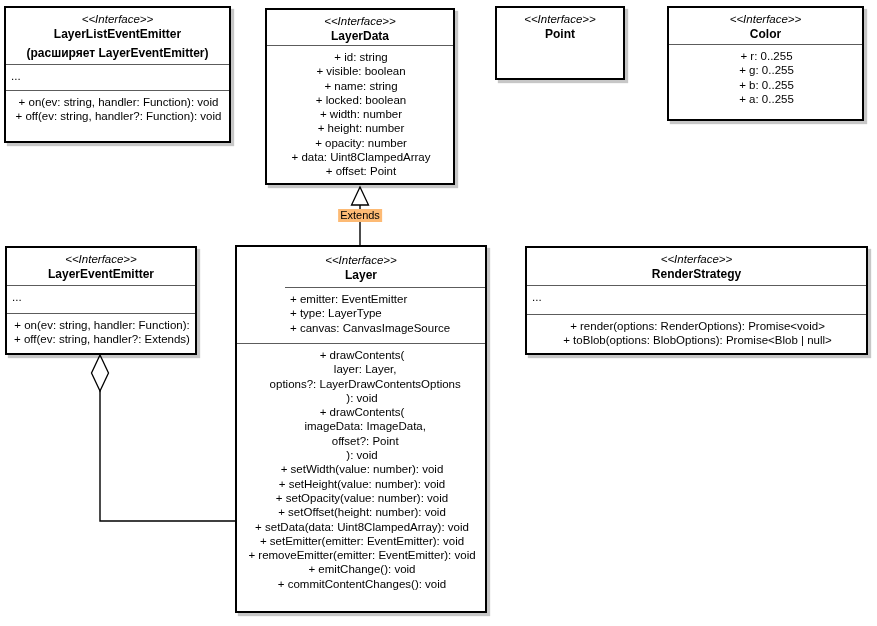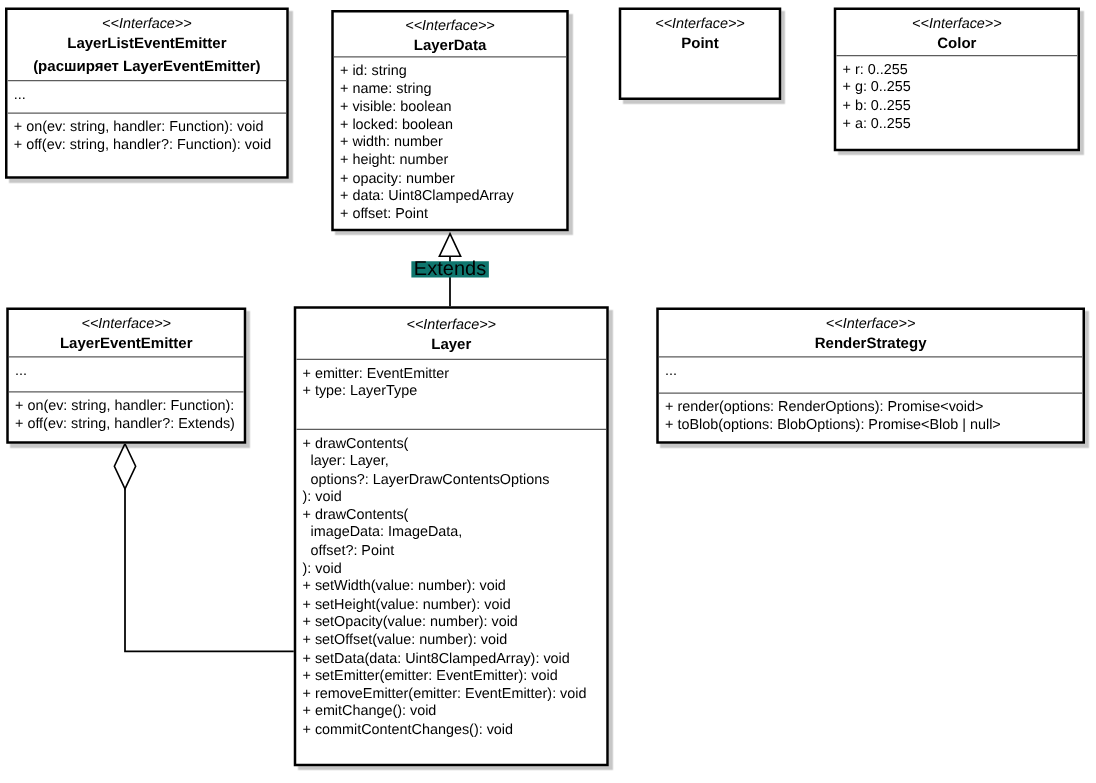--- a/index.html
+++ b/index.html
@@ -36,31 +36,31 @@
   }
   .stereotype { font-style: italic; font-size: 11.5px; line-height: 13px; }
   .cls-name   { font-weight: bold;  font-size: 12px;   line-height: 14px; margin-top: 1px; }
   .cls-sub    { font-weight: bold;  font-size: 12px;   line-height: 14px; margin-top: 5px; }
   .section {
     box-sizing: border-box;
     border-top: 1px solid #5c5c5c;
     padding: 4px 3px 0 5px;
     overflow: hidden;
   }
-  .section.grow { flex: 1 1 auto; }
+  .section.grow { flex: 1 1 auto; text-align: center; }
   .member-line {
     font-size: 11.5px;
     line-height: 14.3px;
     white-space: pre;
   }
   .edge-label {
     position: absolute;
     transform: translateX(-50%);
-    background: #0f766e;
-    font-size: 16px;
+    background: #fdba74;
+    font-size: 11px;
     line-height: 13px;
     padding: 0 2px;
     white-space: nowrap;
   }
 </style>
 </head>
 <body>
 
 <svg id="connectors" width="877" height="626" viewBox="0 0 877 626">
   <line class="edge" x1="360" y1="204" x2="360" y2="246"></line>
@@ -84,22 +84,22 @@
     </div>
 </div>
 
 <div class="uml-class" style="left:265px; top:8px; width:190px; height:177px;">
   <div class="cls-title" style="height:35px;">
     <div class="stereotype">&lt;&lt;Interface&gt;&gt;</div>
     <div class="cls-name">LayerData</div>
   </div>
   <div class="section grow">
       <div class="member-line">+ id: string</div>
+      <div class="member-line">+ visible: boolean</div>
       <div class="member-line">+ name: string</div>
-      <div class="member-line">+ visible: boolean</div>
       <div class="member-line">+ locked: boolean</div>
       <div class="member-line">+ width: number</div>
       <div class="member-line">+ height: number</div>
       <div class="member-line">+ opacity: number</div>
       <div class="member-line">+ data: Uint8ClampedArray</div>
       <div class="member-line">+ offset: Point</div>
     </div>
 </div>
 
 <div class="uml-class" style="left:495px; top:6px; width:130px; height:74px;">
@@ -134,37 +134,38 @@
       <div class="member-line">+ on(ev: string, handler: Function):</div>
       <div class="member-line">+ off(ev: string, handler?: Extends)</div>
     </div>
 </div>
 
 <div class="uml-class" style="left:235px; top:245px; width:252px; height:368px;">
   <div class="cls-title" style="height:40px; padding-top:7px;">
     <div class="stereotype">&lt;&lt;Interface&gt;&gt;</div>
     <div class="cls-name">Layer</div>
   </div>
-  <div class="section" style="height:56px;">
+  <div class="section" style="height:56px;margin-left:48px;">
       <div class="member-line">+ emitter: EventEmitter</div>
       <div class="member-line">+ type: LayerType</div>
+      <div class="member-line">+ canvas: CanvasImageSource</div>
     </div>
   <div class="section grow">
       <div class="member-line">+ drawContents(</div>
       <div class="member-line">  layer: Layer,</div>
       <div class="member-line">  options?: LayerDrawContentsOptions</div>
       <div class="member-line">): void</div>
       <div class="member-line">+ drawContents(</div>
       <div class="member-line">  imageData: ImageData,</div>
       <div class="member-line">  offset?: Point</div>
       <div class="member-line">): void</div>
       <div class="member-line">+ setWidth(value: number): void</div>
       <div class="member-line">+ setHeight(value: number): void</div>
       <div class="member-line">+ setOpacity(value: number): void</div>
-      <div class="member-line">+ setOffset(value: number): void</div>
+      <div class="member-line">+ setOffset(height: number): void</div>
       <div class="member-line">+ setData(data: Uint8ClampedArray): void</div>
       <div class="member-line">+ setEmitter(emitter: EventEmitter): void</div>
       <div class="member-line">+ removeEmitter(emitter: EventEmitter): void</div>
       <div class="member-line">+ emitChange(): void</div>
       <div class="member-line">+ commitContentChanges(): void</div>
     </div>
 </div>
 
 <div class="uml-class" style="left:525px; top:246px; width:343px; height:109px;">
   <div class="cls-title" style="height:37px;">

